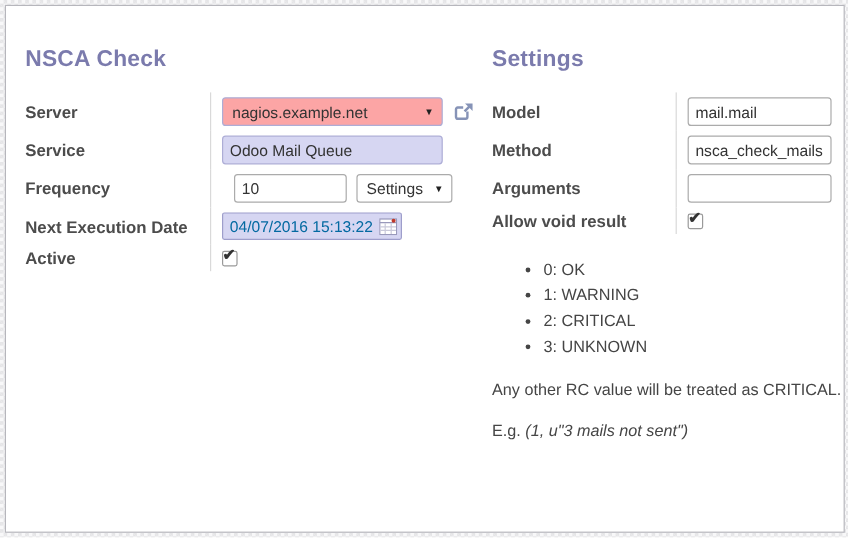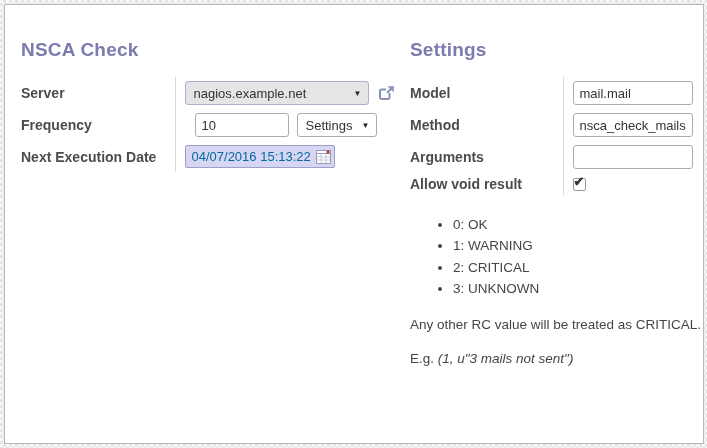--- a/index.html
+++ b/index.html
@@ -65,21 +65,21 @@
     justify-content: space-between;
     height: 24px;
     border-radius: 3px;
     font-size: 13px;
     color: #333;
     padding: 0 6px 0 8px;
     cursor: default;
   }
   .sel .arrow { font-size: 8px; color: #222; margin-left: 6px; }
   .lav {
-    background: #e5e5e5;
+    background: #fca5a5;
     border: 1px solid #adadd6;
     text-align: center;
   }
   .whitebox {
     background: #ffffff;
     border: 1px solid #ababab;
   }
   .txt {
     height: 24px;
     border: 1px solid #ababab;
@@ -161,20 +161,28 @@
               <span class="ext-link">
                 <svg width="19" height="18" viewBox="0 0 19 18">
                   <path d="M12.5 9 v4.6 a1.4 1.4 0 0 1 -1.4 1.4 H4.4 A1.4 1.4 0 0 1 3 13.6 V7 a1.4 1.4 0 0 1 1.4 -1.4 h4.6" fill="none" stroke="#8693b7" stroke-width="2"></path>
                   <path d="M10.5 2.2 h6.3 v6.3 l-2.4 -2.4 -3.5 3.5 -1.5 -1.5 3.5 -3.5 z" fill="#8693b7"></path>
                 </svg>
               </span>
             </div>
               </div>
           </div>
 
+          <div class="frow">
+            <div class="flabel">Service</div>
+            <div class="fvalue">
+                <div class="fvalue-inner">
+              <input class="txt lavfield" style="width: 184px;" value="Odoo Mail Queue">
+            </div>
+              </div>
+          </div>
 
           <div class="frow">
             <div class="flabel">Frequency</div>
             <div class="fvalue">
                 <div class="fvalue-inner">
               <input class="txt" style="width: 94px; margin-left: 10px;" value="10">
               <div class="sel whitebox" style="width:80px;margin-left:8px">
                 <span>Settings</span>
                 <span class="arrow">▼</span>
               </div>
@@ -195,20 +203,30 @@
                   <line x1="10" y1="5" x2="10" y2="14" stroke="#c9c9da"></line>
                   <line x1="1" y1="8" x2="14" y2="8" stroke="#c9c9da"></line>
                   <line x1="1" y1="11" x2="14" y2="11" stroke="#c9c9da"></line>
                   <circle cx="12" cy="3" r="1.7" fill="#c0392b"></circle>
                 </svg>
               </div>
             </div>
               </div>
           </div>
 
+          <div class="frow">
+            <div class="flabel">Active</div>
+            <div class="fvalue">
+                <div class="fvalue-inner">
+              <div class="checkbox">
+                <span>✔</span>
+              </div>
+            </div>
+              </div>
+          </div>
 
         </div>
       </div>
 
       <div class="col-right">
         <h2 class="section-title">Settings</h2>
 
         <div class="fields">
 
           <div class="frow">

